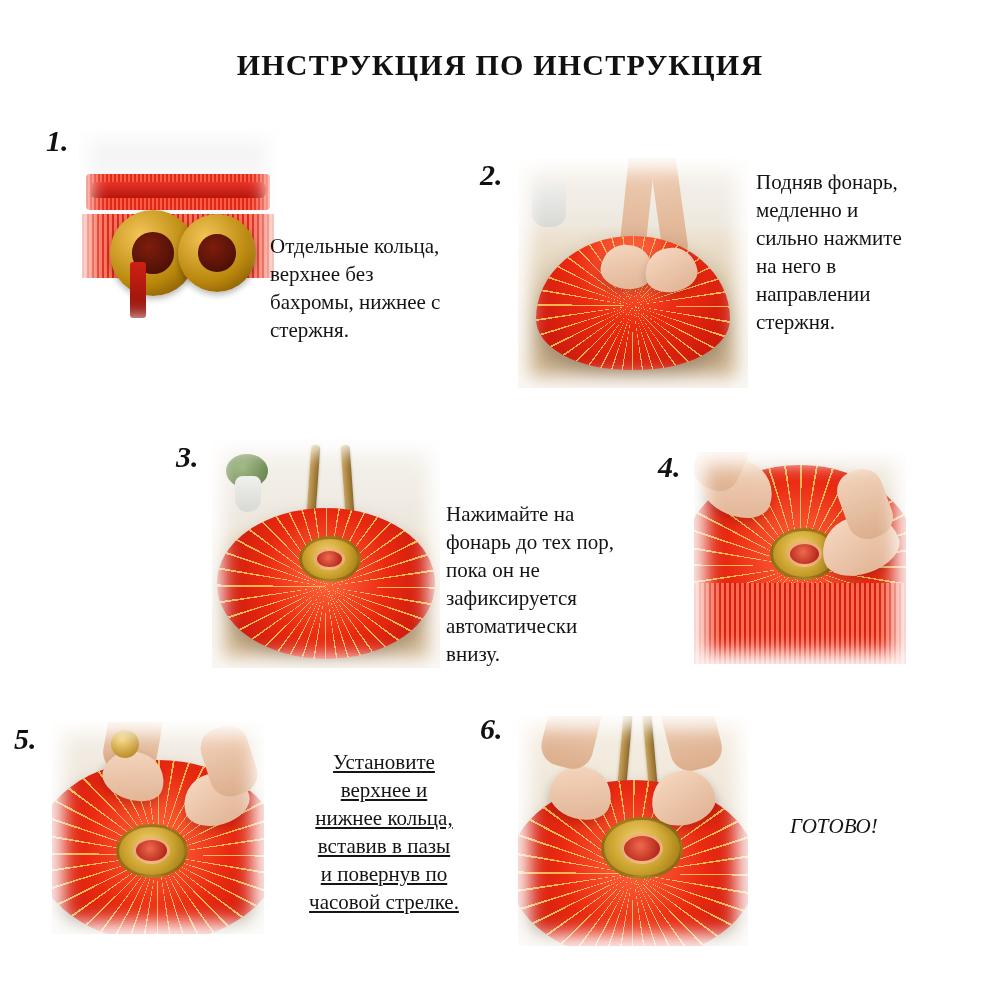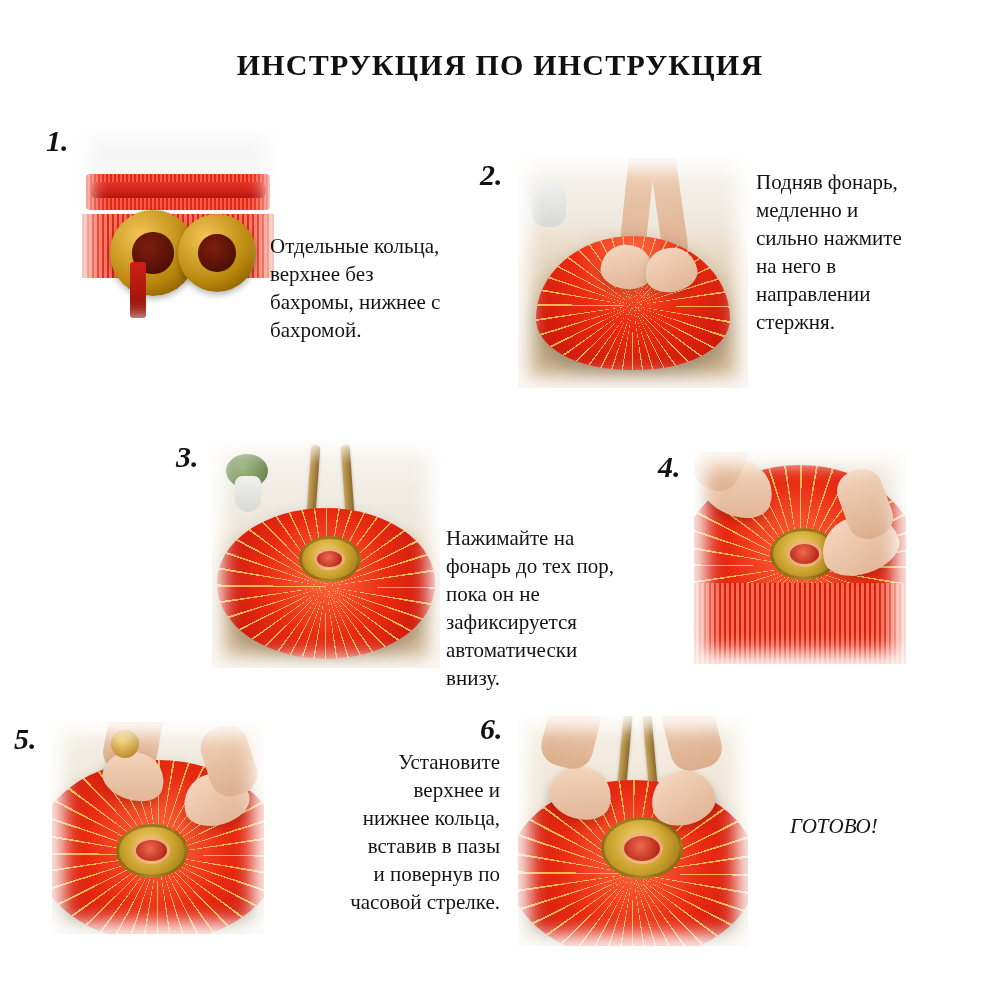--- a/index.html
+++ b/index.html
@@ -45,21 +45,22 @@
   }
   .caption {
     position: absolute;
     font-family: "Liberation Serif", serif;
     font-size: 21px;
     line-height: 28px;
     color: #141414;
     white-space: pre-line;
   }
   .caption.center {
-    text-align: right;
+    text-align: center;
+    text-decoration: underline;
   }
   .photo {
     position: absolute;
     overflow: hidden;
     background: #f4f4f4;
   }
   
   .feather {
     position: absolute;
     inset: 0;
@@ -175,21 +176,21 @@
         </div>
       <div class="ring ringB">
           <div class="hole"></div>
         </div>
       <div class="tassel"></div>
       <div class="feather"></div>
     </div>
     <div class="caption" style="left:270px; top:232px; width:250px;">Отдельные кольца,
 верхнее без
 бахромы, нижнее с
-бахромой.</div>
+стержня.</div>
   </div>
 
   <div class="step">
     <div class="num" style="left:480px; top:158px;">2.</div>
     <div class="photo" style="left:518px; top:158px; width:230px; height:230px;">
       <div class="wall"></div>
       <div class="floor" style="top:30%;"></div>
       <div class="vase" style="left:6%; top:10%; width:34px; height:46px;"></div>
       <div class="arm" style="left:46%; top:-4%; width:26px; height:110px; transform:rotate(6deg);"></div>
       <div class="arm" style="left:60%; top:-4%; width:26px; height:110px; transform:rotate(-8deg);"></div>
@@ -218,21 +219,21 @@
       <div class="rod" style="left:42%; top:2%; height:98px; transform:rotate(4deg);"></div>
       <div class="rod" style="left:58%; top:2%; height:98px; transform:rotate(-4deg);"></div>
       <div class="flat" style="left:2%; top:30%; width:96%; height:66%;">
         <div class="spokes" style="border-radius:50%;"></div>
       </div>
       <div class="hub" style="left:38%; top:42%; width:56px; height:40px;">
           <div class="core"></div>
         </div>
       <div class="feather"></div>
     </div>
-    <div class="caption" style="left:446px; top:500px; width:250px;margin-top:24px;">Нажимайте на
+    <div class="caption" style="left:446px; top:500px; width:250px;">Нажимайте на
 фонарь до тех пор,
 пока он не
 зафиксируется
 автоматически
 внизу.</div>
   </div>
 
   <div class="step">
     <div class="num" style="left:658px; top:450px;">4.</div>
     <div class="photo" style="left:694px; top:452px; width:212px; height:212px;">

